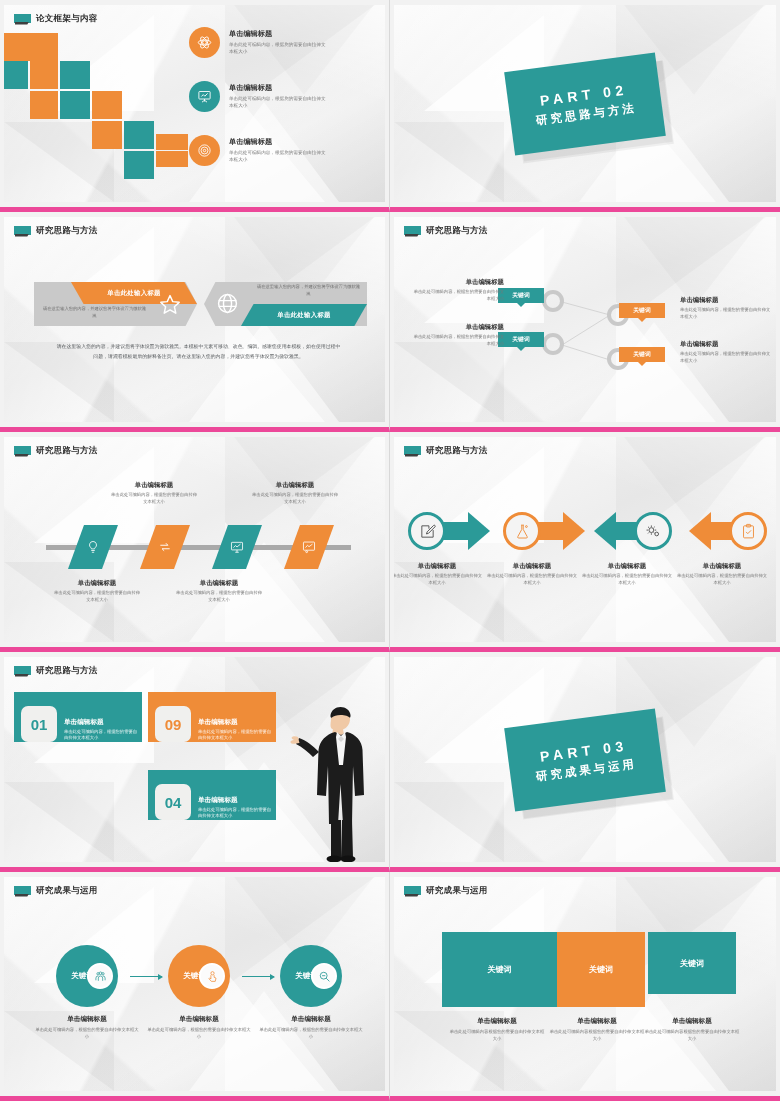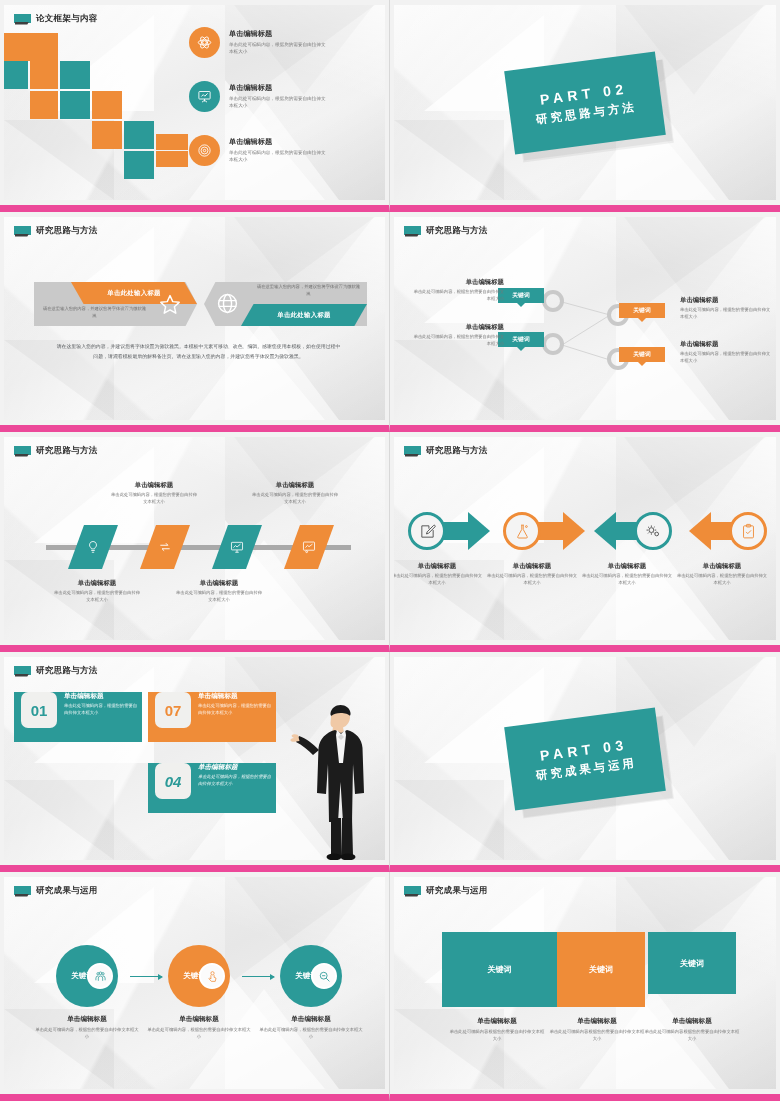--- a/index.html
+++ b/index.html
@@ -14,21 +14,21 @@
     width: 780px; height: 1101px;
     display: grid;
     grid-template-columns: 390px 390px;
     grid-template-rows: 212px 220px 220px 220px 229px;
   }
   .slide {
     position: relative;
     overflow: hidden;
     background: #f2f2f2;
     border-right: 1px solid #d8d8d8;
-    border-bottom: 7px solid #ec4899;
+    border-bottom: 5px solid #ec4899;
     padding-left: 30px;
   }
   .slide:nth-child(2n) { border-right: none; }
   .inner {
     position: absolute;
     left: 4px; right: 4px; top: 5px; bottom: 5px;
     background:
       linear-gradient(118deg, rgba(255,255,255,0) 0%, rgba(255,255,255,.65) 38%, rgba(0,0,0,0) 39%),
       linear-gradient(42deg, rgba(0,0,0,.035) 0%, rgba(0,0,0,.035) 24%, rgba(255,255,255,0) 25%),
       linear-gradient(200deg, rgba(255,255,255,.8) 0%, rgba(255,255,255,0) 30%),
@@ -118,21 +118,21 @@
   .chev .head { position:absolute; top:0; width:0; height:0; border-top:19px solid transparent; border-bottom:19px solid transparent; }
   .chev.rtl .shaft { left:22px; }
   .ring6 { position:absolute; width:38px; height:38px; border-radius:50%; border:3.5px solid #2b9a98; background:#f4f4f4; display:flex; align-items:center; justify-content:center; z-index:3;}
   .ring6.or { border-color:#ef8c38; }
   .ring6 svg { width:17px; height:17px; }
   .s6cap { position:absolute; width:92px; text-align:center; }
   .s6cap h4 { margin:0 0 2px; font-size:6.4px; font-weight:bold; color:#333; }
   .s6cap p { margin:0; font-size:4.3px; line-height:1.6; color:#777; }
 
   
-  .card7 { position:absolute; width:128px; height:50px; display:flex; align-items:flex-start; padding-left:7px; }
+  .card7 { position:absolute; width:128px; height:50px; display:flex; align-items:flex-end; padding-left:7px; }
   .card7 .numbox { width:36px; height:36px; background:#f0f0ee; border-radius:7px; display:flex; align-items:center; justify-content:center; flex:0 0 auto;}
   .card7 .numbox b { font-size:15px; font-weight:bold; }
   .card7 .txt { margin-left:7px; }
   .card7 .txt h4 { margin:0 0 2px; font-size:6.6px; font-weight:bold; color:#fff; }
   .card7 .txt p { margin:0; font-size:4.3px; line-height:1.55; color:rgba(255,255,255,.9); width:74px; }
 
   
   .bigc { position:absolute; width:62px; height:62px; border-radius:50%; display:flex; align-items:center; justify-content:center; }
   .bigc > span { font-size:7.5px; font-weight:bold; color:#fff; margin-right:9px; }
   .bigc .badge { position:absolute; right:-4px; top:50%; margin-top:-13px; width:26px; height:26px; border-radius:50%; background:#fbfbfb; border:2px solid #fff; display:flex; align-items:center; justify-content:center;}
@@ -525,28 +525,28 @@
         <span class="numbox">
             <b style="color:#2b9a98;">01</b>
           </span>
         <span class="txt">
             <h4>单击编辑标题</h4>
             <p>单击此处可编辑内容，根据您的需要自由拉伸文本框大小</p>
           </span>
       </div>
       <div class="card7" style="left:144px; top:35px; background:#ef8c38;">
         <span class="numbox">
-            <b style="color:#ef8c38;">07</b>
+            <b style="color:#ef8c38;">09</b>
           </span>
         <span class="txt">
             <h4>单击编辑标题</h4>
             <p>单击此处可编辑内容，根据您的需要自由拉伸文本框大小</p>
           </span>
       </div>
-      <div class="card7" style="left:144px; top:106px; background:#2b9a98;font-style:italic;">
+      <div class="card7" style="left:144px; top:113px; background:#2b9a98;">
         <span class="numbox">
             <b style="color:#2b9a98;">04</b>
           </span>
         <span class="txt">
             <h4>单击编辑标题</h4>
             <p>单击此处可编辑内容，根据您的需要自由拉伸文本框大小</p>
           </span>
       </div>
 
       <svg class="person" viewBox="0 0 92 160">

